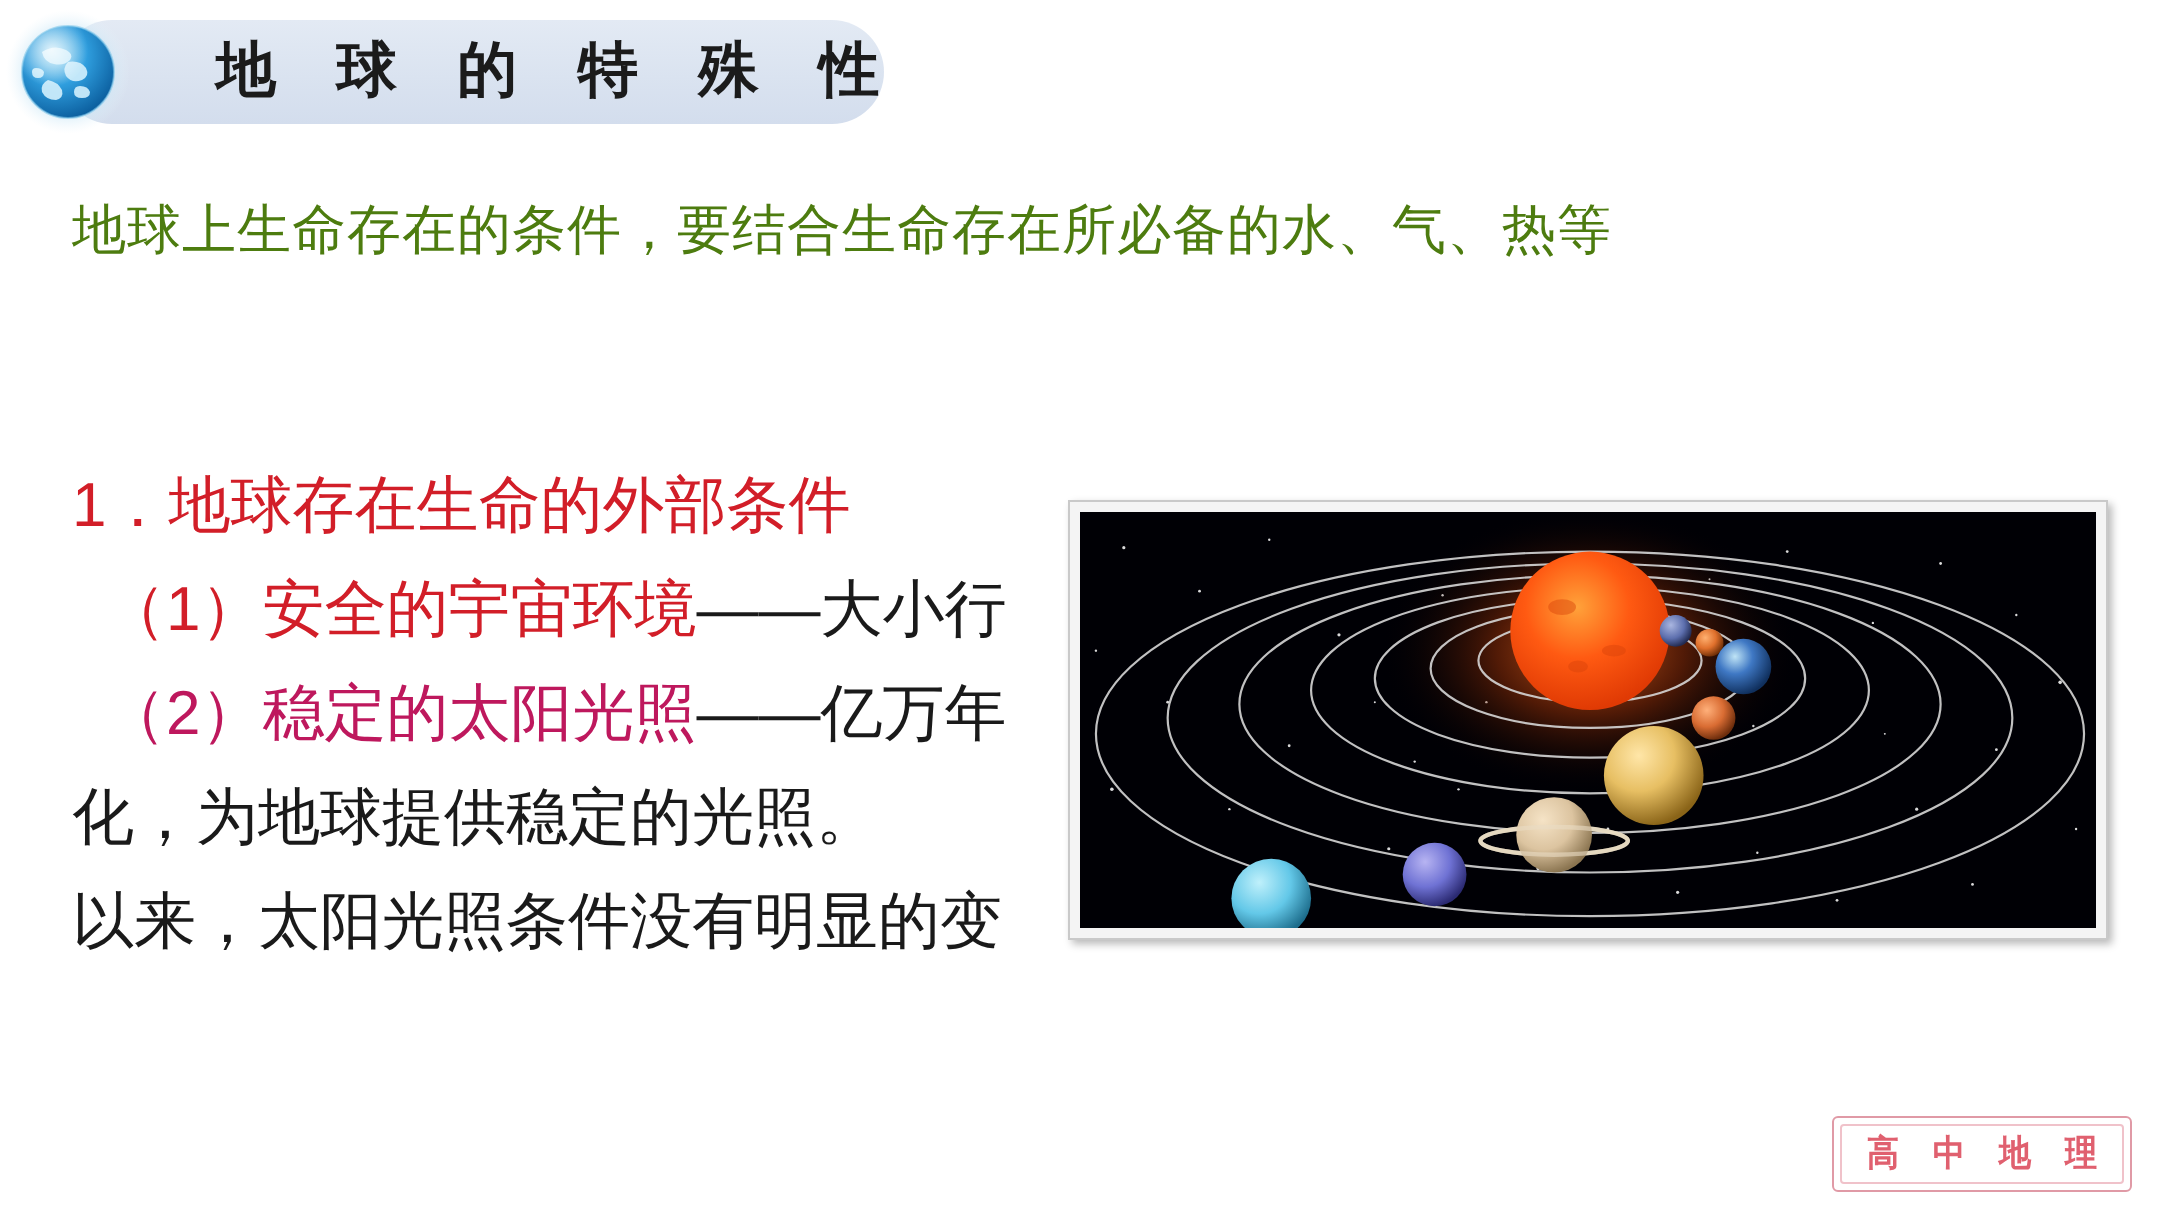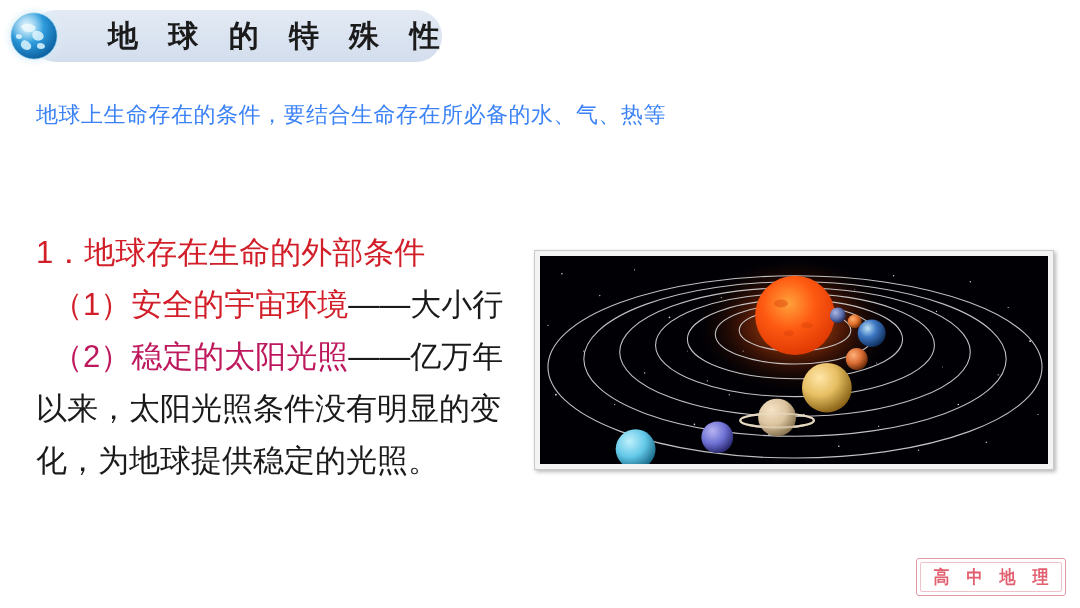--- a/index.html
+++ b/index.html
@@ -36,22 +36,22 @@
   }
   #globe-icon {
     position: absolute;
     left: 0px; top: 2px;
     width: 68px; height: 68px;
   }
 
   
   .para {
     position: absolute;
-    color: #3b82f6;
-    font-size: 22px;
+    color: #4d7c0f;
+    font-size: 27px;
     line-height: 54px;
     letter-spacing: 0.5px;
     white-space: nowrap;
   }
   #intro { left: 36px; top: 88px; width: 1010px; }
   #intro .line { display: block; }
 
   #points {
     position: absolute;
     left: 36px; top: 216px;
@@ -148,22 +148,22 @@
   </svg>
 
   <div id="intro" class="para">
     <span class="line">地球上生命存在的条件，要结合生命存在所必备的水、气、热等</span>
   </div>
 
   <div id="points">
       <span class="pline"><span style="color: rgb(210, 30, 40);">1．地球存在生命的外部条件</span></span>
       <span class="pline indent"><span style="color: rgb(210, 30, 40);">（1）安全的宇宙环境</span><span>——大小行</span></span>
       <span class="pline indent"><span style="color: #be185d;">（2）稳定的太阳光照</span><span>——亿万年</span></span>
+      <span class="pline"><span>化，为地球提供稳定的光照。</span></span>
       <span class="pline"><span>以来，太阳光照条件没有明显的变</span></span>
-      <span class="pline"><span>化，为地球提供稳定的光照。</span></span>
     </div>
 
   <div id="solar-frame">
     <svg id="solar-img" viewBox="0 0 510 210" preserveAspectRatio="none">
       <defs>
         <radialGradient id="sunGlow" cx="50%" cy="50%" r="50%">
           <stop offset="0%" stop-color="#ff7a2a" stop-opacity="0.85"></stop>
           <stop offset="45%" stop-color="#b33a08" stop-opacity="0.45"></stop>
           <stop offset="100%" stop-color="#000000" stop-opacity="0"></stop>
         </radialGradient>

